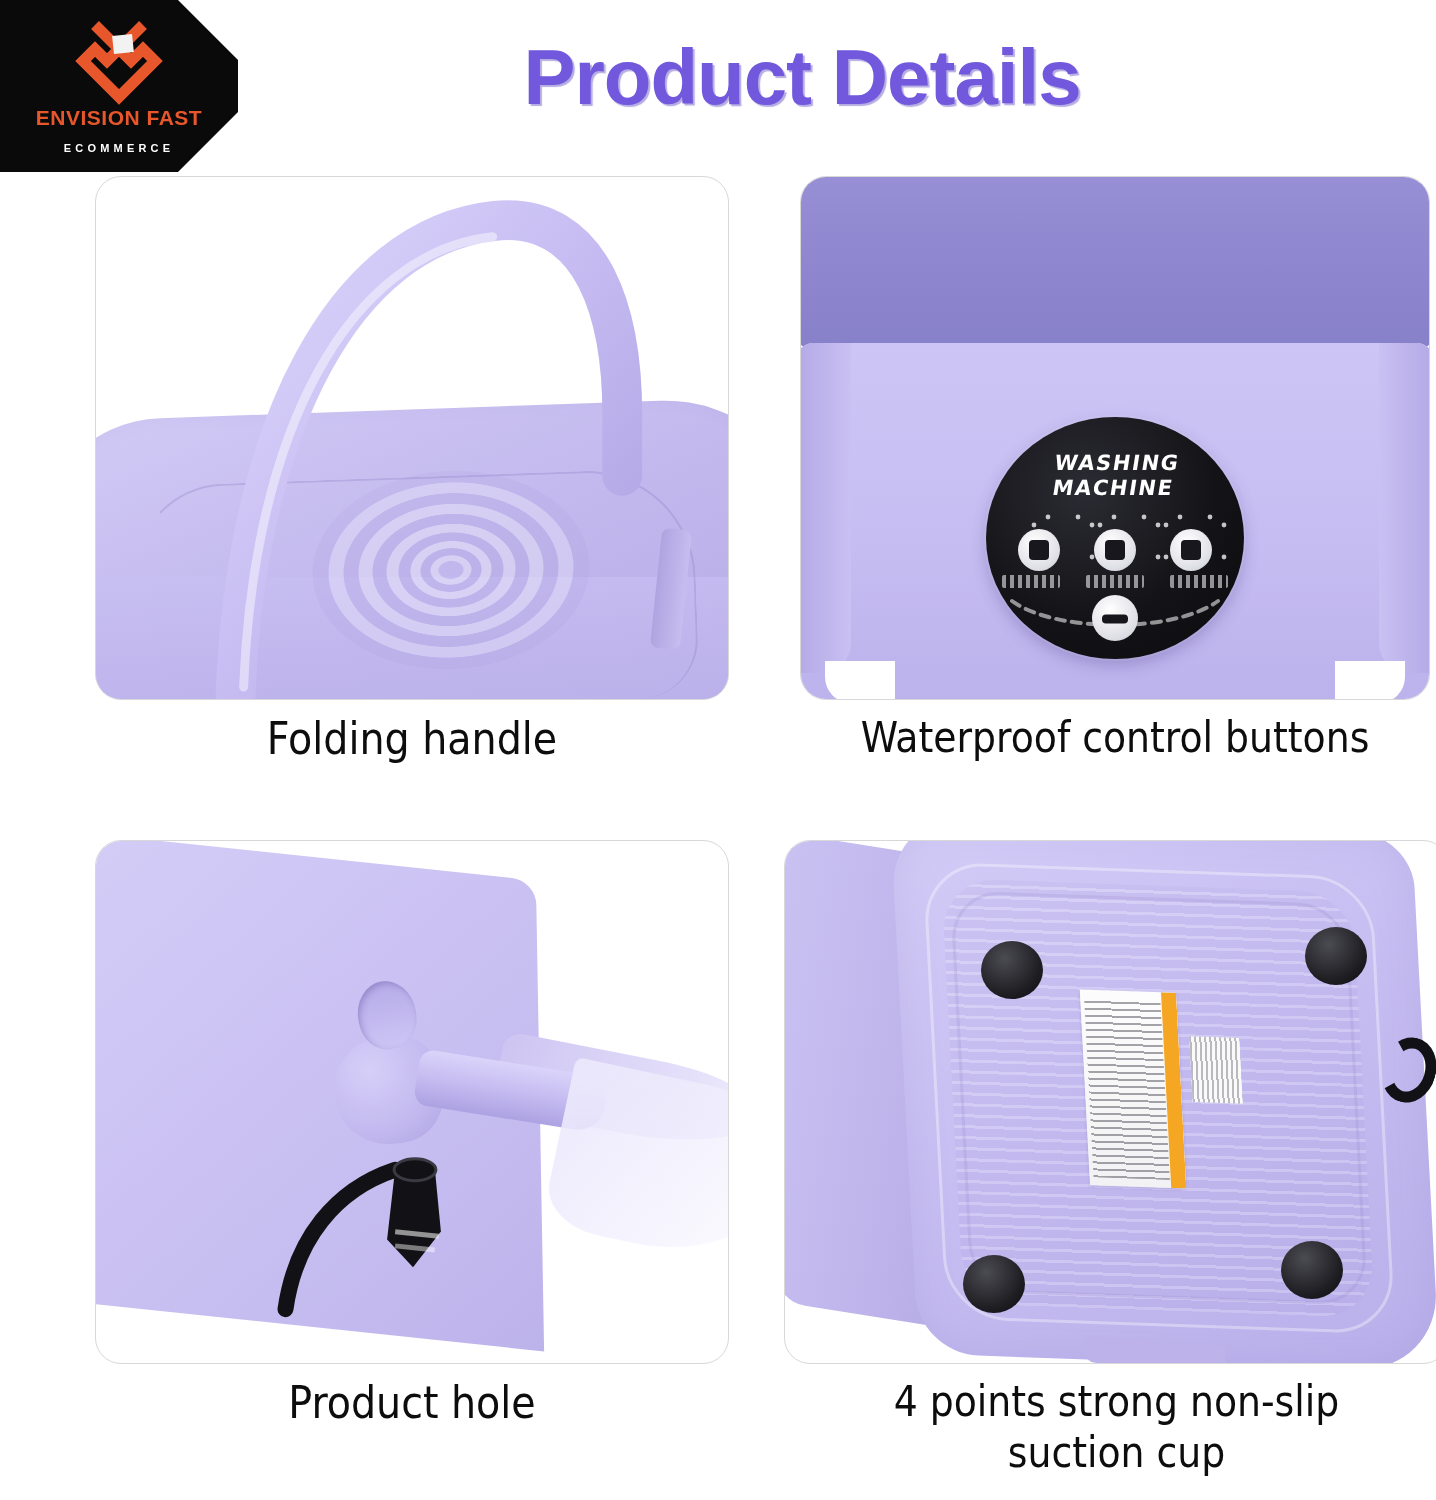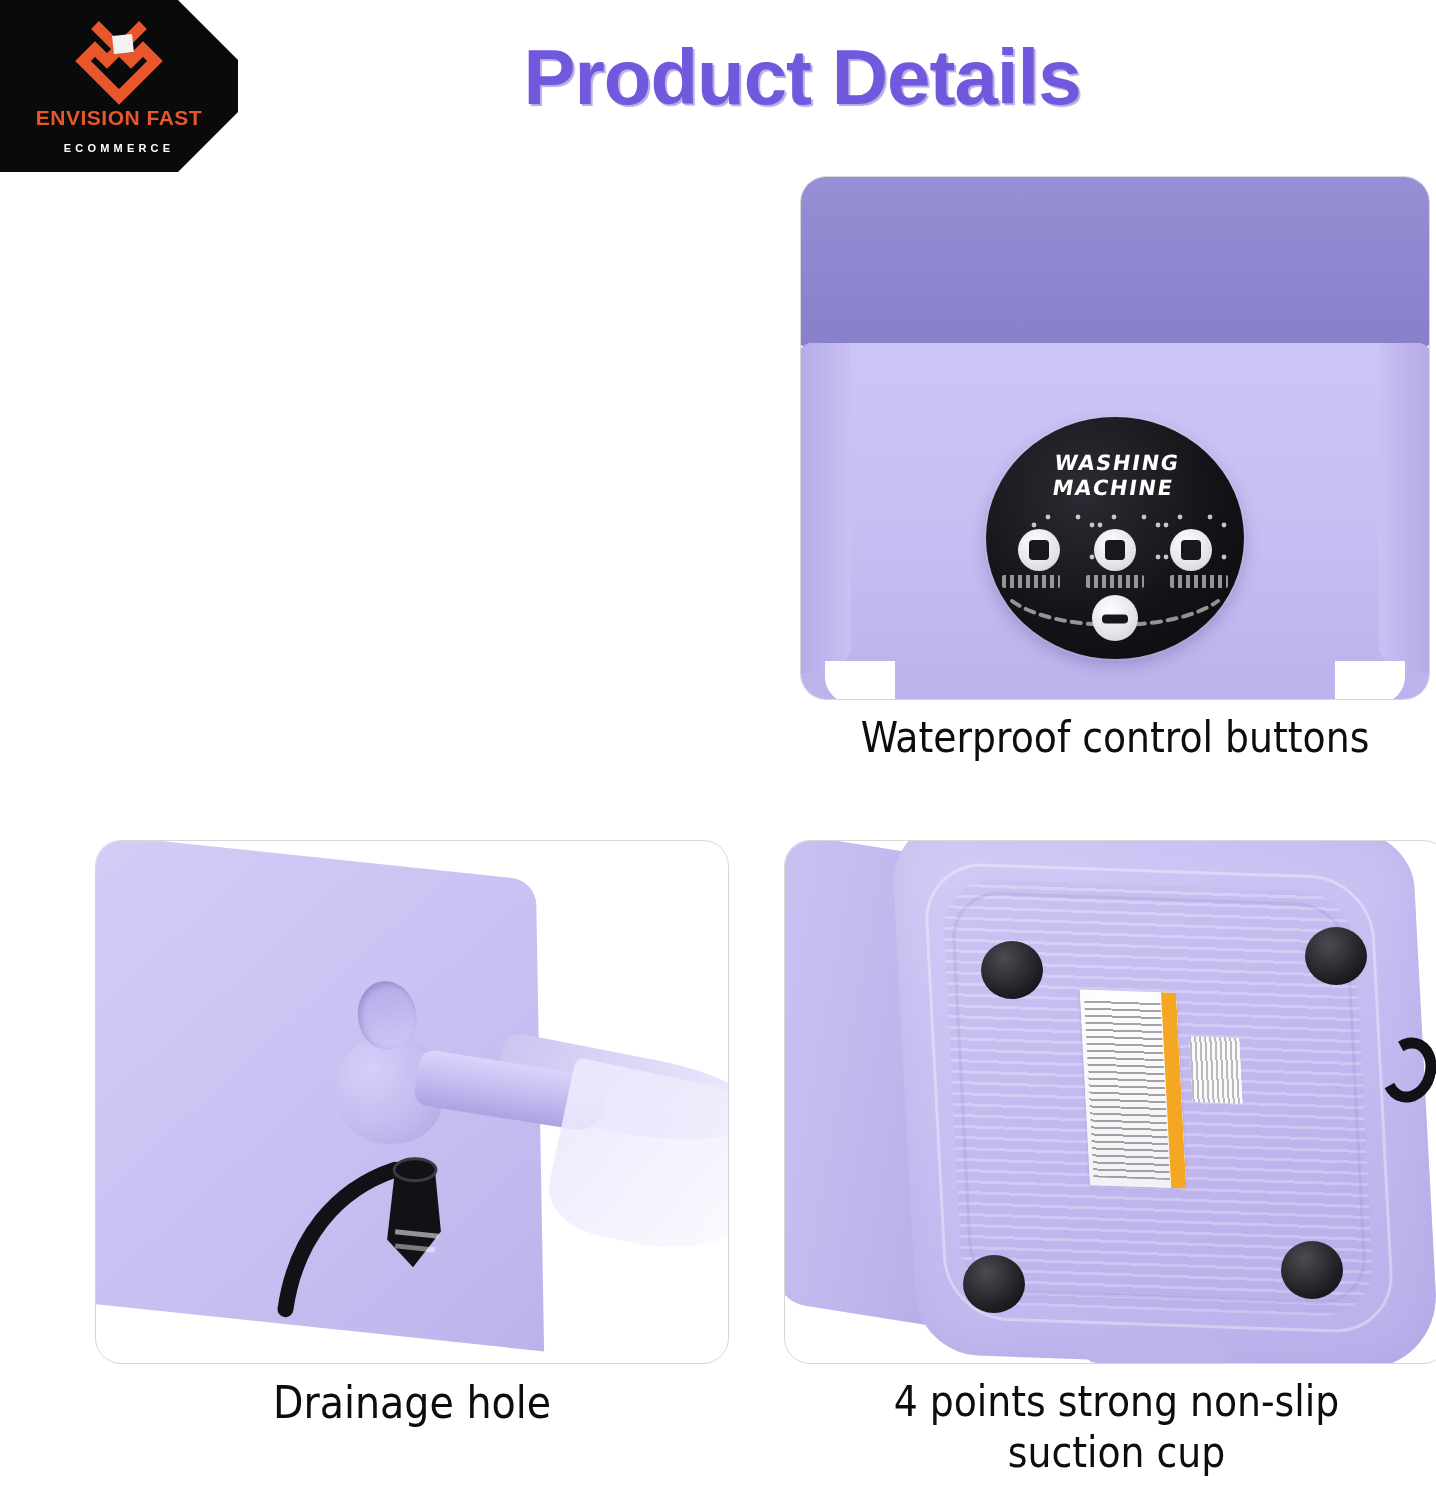--- a/index.html
+++ b/index.html
@@ -343,20 +343,41 @@
     </svg>
   </div>
   <div class="brand-name">ENVISION FAST</div>
   <div class="brand-sub">ECOMMERCE</div>
 </div>
 
 <div class="page-title">Product Details</div>
 
 <div class="grid">
 
+  <div class="cell cell-tl">
+    <div class="photo">
+      <div class="p1-lid"></div>
+      <div class="p1-lid2"></div>
+      <div class="p1-rings"></div>
+      <div class="p1-seam"></div>
+      <div class="p1-notch"></div>
+      <svg class="p1-handle" viewBox="0 0 634 524" xmlns="http://www.w3.org/2000/svg">
+        <defs>
+          <linearGradient id="hg" x1="0" y1="0" x2="1" y2="1">
+            <stop offset="0%" stop-color="#ded8fb"></stop>
+            <stop offset="45%" stop-color="#c8bef3"></stop>
+            <stop offset="100%" stop-color="#ab9fe0"></stop>
+          </linearGradient>
+        </defs>
+        <path d="M140 520 C150 250 250 60 400 44 C500 34 530 140 528 250 L528 300" fill="none" stroke="url(#hg)" stroke-width="40" stroke-linecap="round"></path>
+        <path d="M148 512 C158 254 254 76 398 60" fill="none" stroke="rgba(255,255,255,.45)" stroke-width="9" stroke-linecap="round"></path>
+      </svg>
+    </div>
+    <div class="caption">Folding handle</div>
+  </div>
 
   <div class="cell cell-tr">
     <div class="photo">
       <div class="p2-lid"></div>
       <div class="p2-body"></div>
       <div class="p2-bodyedgeL"></div>
       <div class="p2-bodyedgeR"></div>
 
       <div class="p2-dial">
         <div class="p2-dial-title">WASHING
@@ -414,21 +435,21 @@
       <div class="p3-spout"></div>
       <div class="p3-water"></div>
       <svg class="p3-tube" viewBox="0 0 634 524" xmlns="http://www.w3.org/2000/svg">
         <path d="M190 470 C200 400 240 350 300 330" fill="none" stroke="#121216" stroke-width="16" stroke-linecap="round"></path>
         <path d="M300 330 L340 330 L346 392 L318 428 L292 400 Z" fill="#121216"></path>
         <ellipse cx="320" cy="330" rx="21" ry="11" fill="#121216" stroke="#3a3a42" stroke-width="3"></ellipse>
         <rect x="300" y="392" width="44" height="5" fill="#ffffff" opacity=".55" transform="rotate(6 322 394)"></rect>
         <rect x="300" y="406" width="40" height="5" fill="#ffffff" opacity=".45" transform="rotate(6 320 408)"></rect>
       </svg>
     </div>
-    <div class="caption">Drainage hole</div>
+    <div class="caption">Product hole</div>
   </div>
 
   <div class="cell cell-br">
     <div class="photo">
       <div class="p4-side"></div>
       <div class="p4-base"></div>
       <div class="p4-inner"></div>
       <div class="p4-ring"></div>
       <div class="p4-ring2"></div>
 

